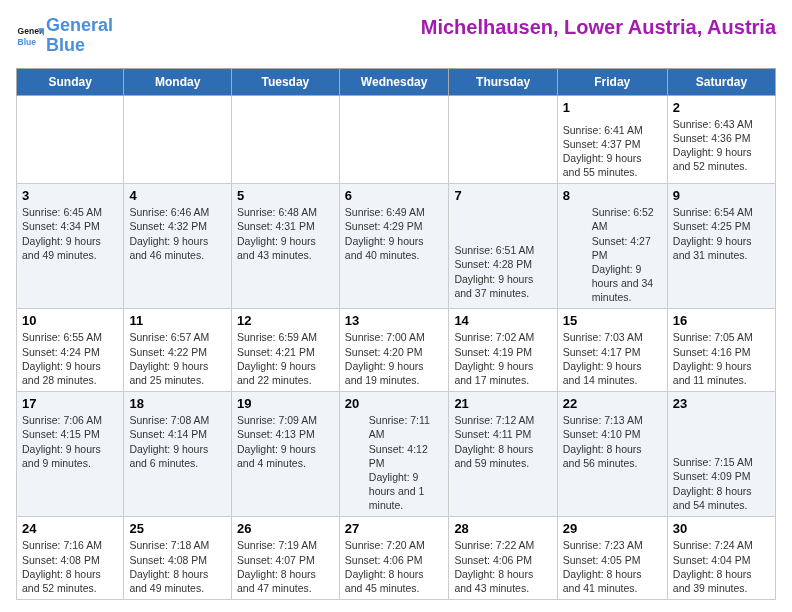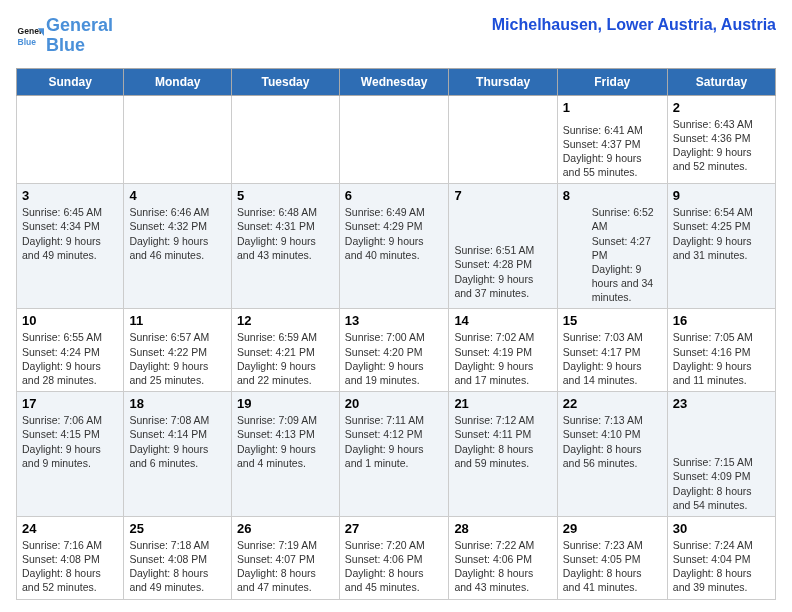--- a/index.html
+++ b/index.html
@@ -32,23 +32,23 @@
     .title-section {
       text-align: right;
       margin-bottom: 2px;
     }
     .month-title {
       font-size: 36px;
       font-weight: bold;
       color: #1a1a1a;
     }
     .subtitle {
-      font-size: 16px;
-      font-weight: bold;
-      color: #1d4ed8;
+      font-size: 20px;
+      font-weight: bold;
+      color: #a21caf;
     }
     .top-row {
       display: flex;
       justify-content: space-between;
       align-items: flex-start;
       margin-bottom: 8px;
     }
     table {
       width: 100%;
       border-collapse: collapse;
@@ -250,21 +250,21 @@
 Daylight: 9 hours and 6 minutes.</div>
         </td>
         <td>
           <span class="day-number">19</span>
           <div class="day-info" style="white-space: pre-line;">Sunrise: 7:09 AM
 Sunset: 4:13 PM
 Daylight: 9 hours and 4 minutes.</div>
         </td>
         <td>
           <span class="day-number">20</span>
-          <div class="day-info" style="white-space: pre-line;">Sunrise: 7:11 AM
+          <div class="day-info" style="white-space: pre-line; margin-left: 24px;">Sunrise: 7:11 AM
 Sunset: 4:12 PM
 Daylight: 9 hours and 1 minute.</div>
         </td>
         <td>
           <span class="day-number">21</span>
           <div class="day-info" style="white-space: pre-line;">Sunrise: 7:12 AM
 Sunset: 4:11 PM
 Daylight: 8 hours and 59 minutes.</div>
         </td>
         <td>

